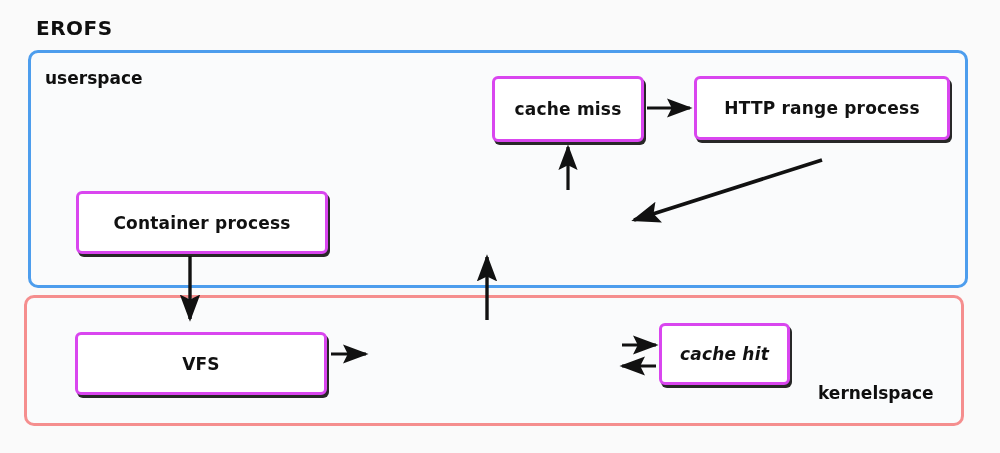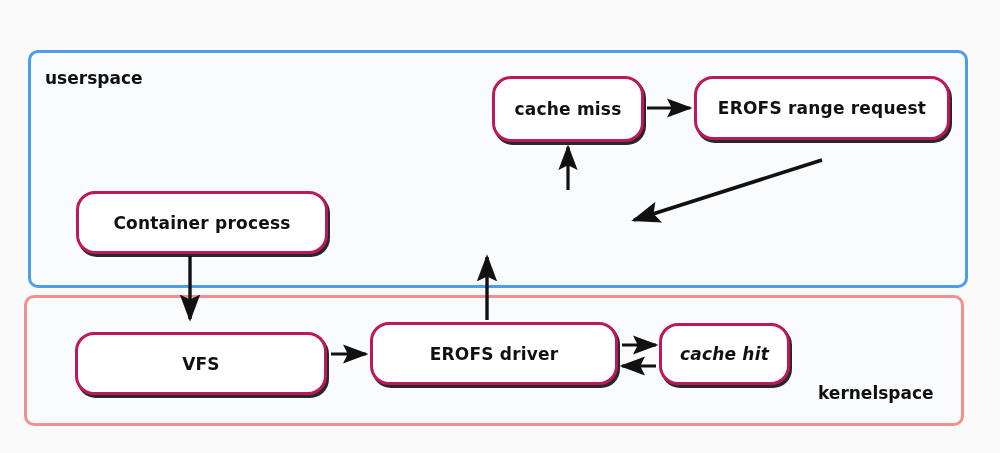--- a/index.html
+++ b/index.html
@@ -62,22 +62,22 @@
   }
   #label-kernelspace {
     left: 818px;
     top: 383px;
   }
 
   
   .node {
     position: absolute;
     box-sizing: border-box;
-    border: 3px solid #be185d;
-    border-radius: 19px;
+    border: 3px solid #d946ef;
+    border-radius: 6px;
     background: #ffffff;
     display: flex;
     align-items: center;
     justify-content: center;
     box-shadow: 2px 3px 0 rgba(17,17,17,0.9);
   }
   .node-label {
     font-size: 17px;
     font-weight: 600;
     color: #111111;
@@ -101,20 +101,21 @@
     width: 1000px;
     height: 453px;
     pointer-events: none;
   }
 </style>
 </head>
 <body>
 
 <div id="canvas">
 
+  <div id="diagram-title">EROFS</div>
 
   <div class="zone" id="zone-userspace"></div>
   <div class="zone-label" id="label-userspace">userspace</div>
 
   <div class="zone" id="zone-kernelspace"></div>
   <div class="zone-label" id="label-kernelspace">kernelspace</div>
 
   <svg id="arrow-layer" viewBox="0 0 1000 453">
     <defs>
       <marker id="ah" markerWidth="9" markerHeight="9" refX="7.2" refY="3.4" orient="auto" markerUnits="strokeWidth">
@@ -137,33 +138,30 @@
     <line x1="656" y1="366" x2="622" y2="366" stroke="#111111" stroke-width="3.2" marker-end="url(#ah)"></line>
 
     <line x1="487" y1="320" x2="487" y2="257" stroke="#111111" stroke-width="3.4" marker-end="url(#ah)"></line>
   </svg>
 
   <div class="node" id="node-cache-miss">
     <span class="node-label">cache miss</span>
   </div>
 
   <div class="node" id="node-http-range">
-    <span class="node-label">EROFS range request</span>
+    <span class="node-label">HTTP range process</span>
   </div>
 
   <div class="node" id="node-container-process">
     <span class="node-label">Container process</span>
   </div>
 
 
   <div class="node" id="node-vfs">
     <span class="node-label">VFS</span>
   </div>
 
-  <div class="node" id="node-erofs-driver">
-    <span class="node-label">EROFS driver</span>
-  </div>
 
   <div class="node" id="node-cache-hit">
     <span class="node-label">cache hit</span>
   </div>
 
 </div>
 
 </body></html>

